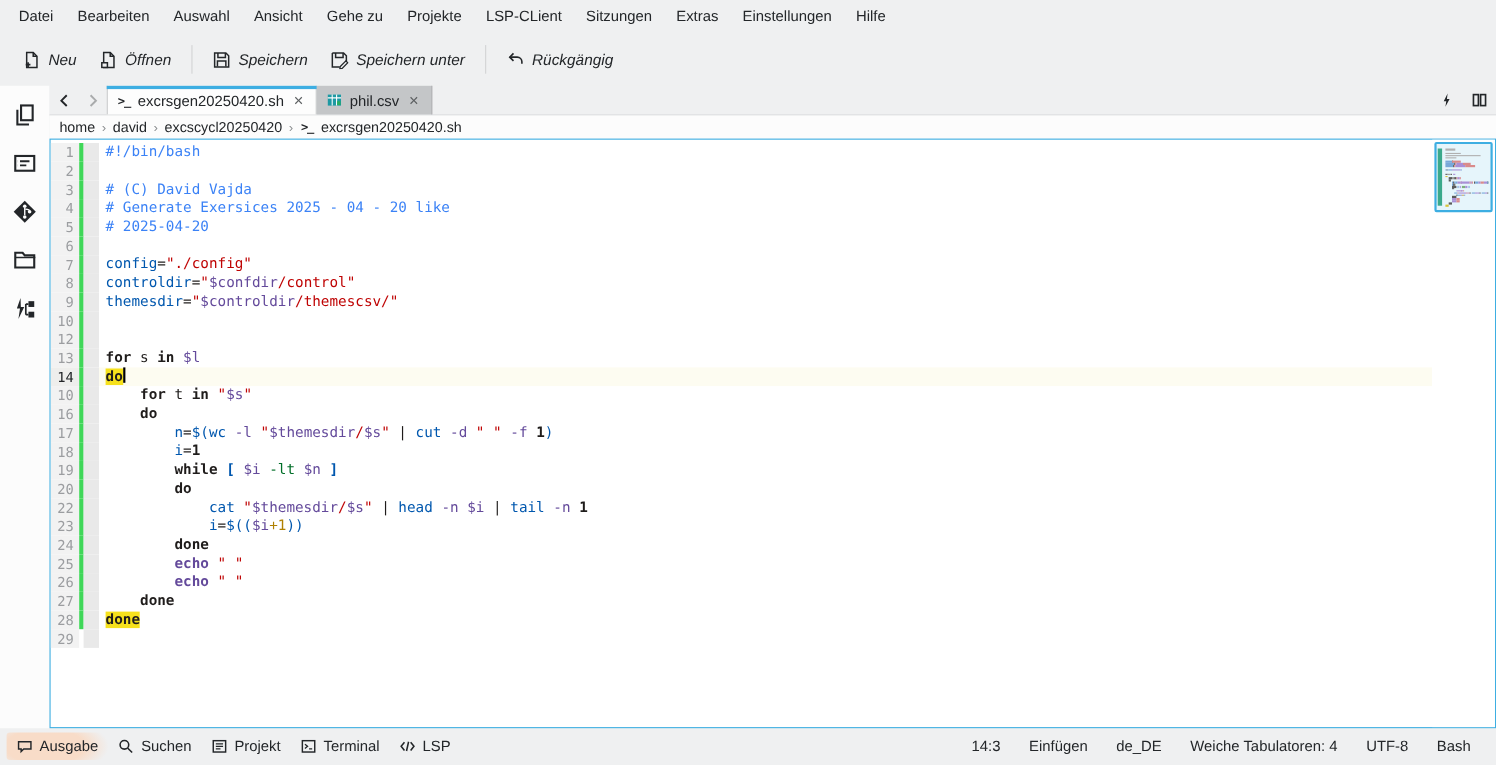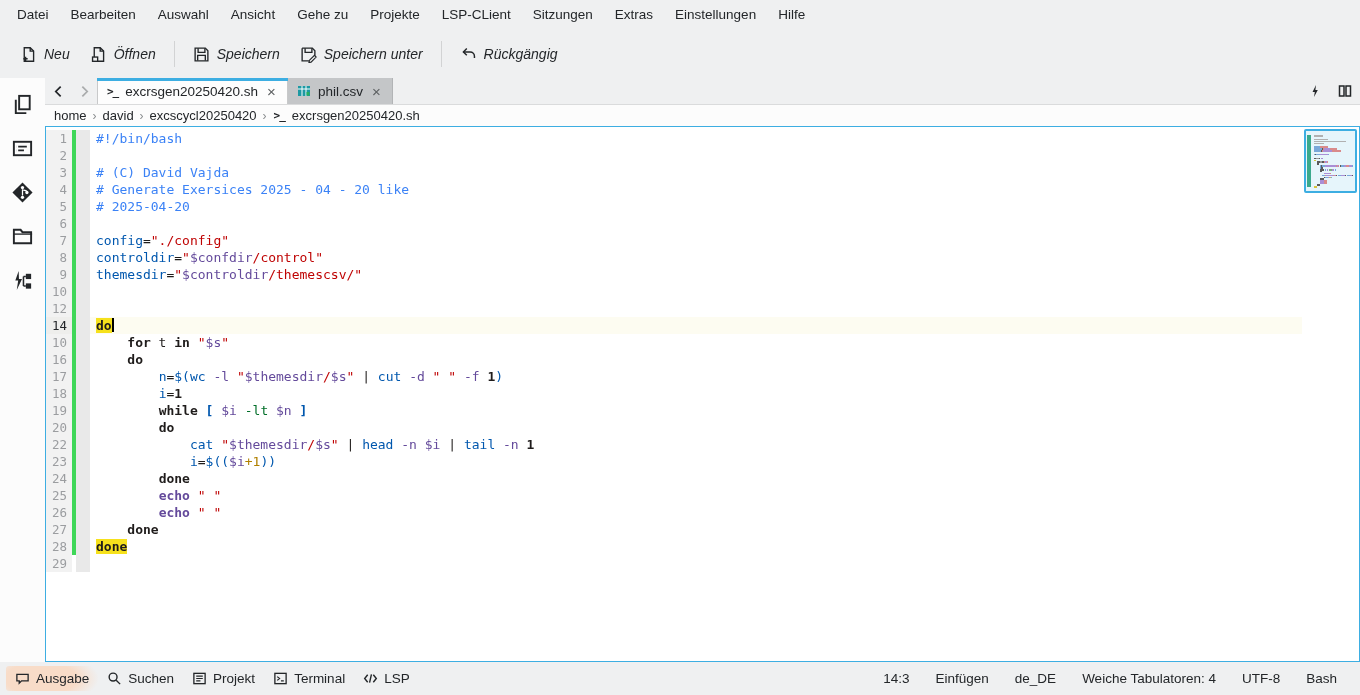--- a/index.html
+++ b/index.html
@@ -256,20 +256,21 @@
           <div class="cl"><span class="num">2</span><span class="chg mod"></span><span class="fold"></span><span class="code"></span></div>
           <div class="cl"><span class="num">3</span><span class="chg mod"></span><span class="fold"></span><span class="code"><span class="cm"># (C) David Vajda</span></span></div>
           <div class="cl"><span class="num">4</span><span class="chg mod"></span><span class="fold"></span><span class="code"><span class="cm"># Generate Exersices 2025 - 04 - 20 like</span></span></div>
           <div class="cl"><span class="num">5</span><span class="chg mod"></span><span class="fold"></span><span class="code"><span class="cm"># 2025-04-20</span></span></div>
           <div class="cl"><span class="num">6</span><span class="chg mod"></span><span class="fold"></span><span class="code"></span></div>
           <div class="cl"><span class="num">7</span><span class="chg mod"></span><span class="fold"></span><span class="code"><span class="var">config</span><span class="op">=</span><span class="str">"./config"</span></span></div>
           <div class="cl"><span class="num">8</span><span class="chg mod"></span><span class="fold"></span><span class="code"><span class="var">controldir</span><span class="op">=</span><span class="str">"</span><span class="vr">$confdir</span><span class="str">/control"</span></span></div>
           <div class="cl"><span class="num">9</span><span class="chg mod"></span><span class="fold"></span><span class="code"><span class="var">themesdir</span><span class="op">=</span><span class="str">"</span><span class="vr">$controldir</span><span class="str">/themescsv/"</span></span></div>
           <div class="cl"><span class="num">10</span><span class="chg mod"></span><span class="fold"></span><span class="code"></span></div>
           <div class="cl"><span class="num">12</span><span class="chg mod"></span><span class="fold"></span><span class="code"></span></div>
+          <div class="cl"><span class="num">13</span><span class="chg mod"></span><span class="fold"></span><span class="code"><span class="kw">for</span><span class="txt"> s </span><span class="kw">in</span><span class="txt"> </span><span class="vr">$l</span></span></div>
           <div class="cl current"><span class="num">14</span><span class="chg mod"></span><span class="fold"></span><span class="code"><span class="kwh">do</span><span class="caret"></span></span></div>
           <div class="cl"><span class="num">10</span><span class="chg mod"></span><span class="fold"></span><span class="code"><span class="txt">    </span><span class="kw">for</span><span class="txt"> t </span><span class="kw">in</span><span class="txt"> </span><span class="str">"</span><span class="vr">$s</span><span class="str">"</span></span></div>
           <div class="cl"><span class="num">16</span><span class="chg mod"></span><span class="fold"></span><span class="code"><span class="txt">    </span><span class="kw">do</span></span></div>
           <div class="cl"><span class="num">17</span><span class="chg mod"></span><span class="fold"></span><span class="code"><span class="txt">        </span><span class="var">n</span><span class="op">=</span><span class="cmd">$(</span><span class="cmd">wc </span><span class="vr">-l </span><span class="str">"</span><span class="vr">$themesdir</span><span class="str">/</span><span class="vr">$s</span><span class="str">"</span><span class="txt"> </span><span class="op">|</span><span class="txt"> </span><span class="cmd">cut </span><span class="vr">-d </span><span class="str">" "</span><span class="txt"> </span><span class="vr">-f </span><span class="num2">1</span><span class="cmd">)</span></span></div>
           <div class="cl"><span class="num">18</span><span class="chg mod"></span><span class="fold"></span><span class="code"><span class="txt">        </span><span class="var">i</span><span class="op">=</span><span class="num2">1</span></span></div>
           <div class="cl"><span class="num">19</span><span class="chg mod"></span><span class="fold"></span><span class="code"><span class="txt">        </span><span class="kw">while</span><span class="txt"> </span><span class="br">[</span><span class="txt"> </span><span class="vr">$i</span><span class="txt"> </span><span class="grn">-lt</span><span class="txt"> </span><span class="vr">$n</span><span class="txt"> </span><span class="br">]</span></span></div>
           <div class="cl"><span class="num">20</span><span class="chg mod"></span><span class="fold"></span><span class="code"><span class="txt">        </span><span class="kw">do</span></span></div>
           <div class="cl"><span class="num">22</span><span class="chg mod"></span><span class="fold"></span><span class="code"><span class="txt">            </span><span class="cmd">cat </span><span class="str">"</span><span class="vr">$themesdir</span><span class="str">/</span><span class="vr">$s</span><span class="str">"</span><span class="txt"> </span><span class="op">|</span><span class="txt"> </span><span class="cmd">head </span><span class="vr">-n </span><span class="vr">$i</span><span class="txt"> </span><span class="op">|</span><span class="txt"> </span><span class="cmd">tail </span><span class="vr">-n </span><span class="num2">1</span></span></div>
           <div class="cl"><span class="num">23</span><span class="chg mod"></span><span class="fold"></span><span class="code"><span class="txt">            </span><span class="var">i</span><span class="op">=</span><span class="cmd">$((</span><span class="vr">$i</span><span class="mth">+</span><span class="mth">1</span><span class="cmd">))</span></span></div>
           <div class="cl"><span class="num">24</span><span class="chg mod"></span><span class="fold"></span><span class="code"><span class="txt">        </span><span class="kw">done</span></span></div>

